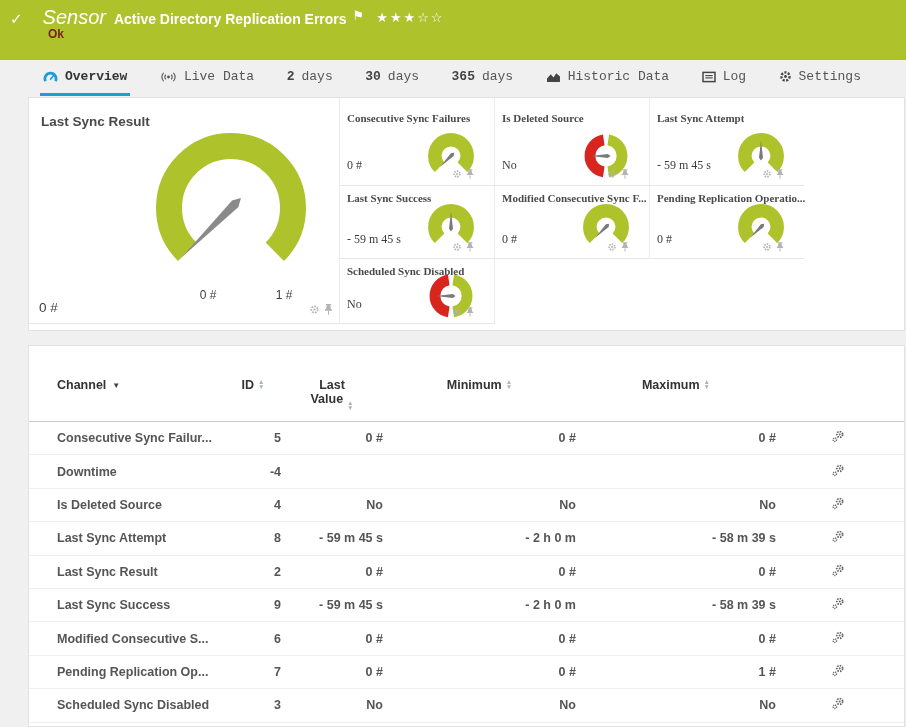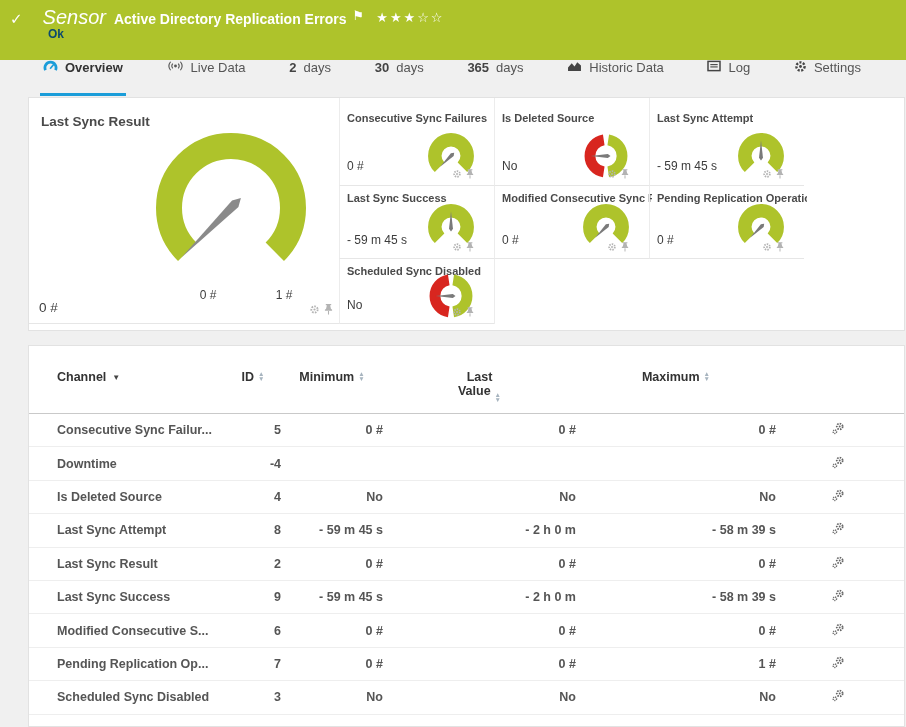--- a/index.html
+++ b/index.html
@@ -10,61 +10,61 @@
     -webkit-font-smoothing:antialiased;
   }
   
   .sensor-header{position:absolute;left:0;top:0;width:100%;height:60px;background:var(--green,#aec32b);}
   .hrow{display:flex;align-items:baseline;padding:6px 0 0 10px;color:#fff;}
   .check{font-size:15px;font-weight:bold;margin-right:20px;}
   .sensor-type{font-style:italic;font-size:20px;margin-right:8px;}
   .sensor-title{font-weight:bold;font-size:14px;}
   .flag{font-size:13px;margin-left:6px;position:relative;top:-4px;}
   .stars{font-size:13px;letter-spacing:2px;margin-left:12px;position:relative;top:-2px;}
-  .sensor-status{position:absolute;left:48px;top:27px;color:#0c4a6e;font-size:12px;font-weight:bold;}
+  .sensor-status{position:absolute;left:48px;top:27px;color:#7f1d1d;font-size:12px;font-weight:bold;}
   
   .tabs{position:absolute;left:0;top:60px;width:100%;height:36px;box-sizing:border-box;
         display:flex;justify-content:space-between;padding:0 42px 0 40px;}
-  .tab{display:flex;align-items:flex-start;gap:7px;font-size:13px;color:#555;cursor:pointer;
-       border-bottom:3px solid transparent;padding:0 3px;}
+  .tab{display:flex;align-items:center;gap:7px;font-size:13px;color:#555;cursor:pointer;
+       border-bottom:3px solid transparent;padding:0 3px;font-family:Liberation Mono, monospace;}
   .tab.active{border-bottom-color:var(--blue,#1b9dd9);color:#333;font-weight:bold;}
   .tab-num{font-weight:bold;color:#444;}
   .tab svg{display:block;}
   
   .gauge-panel{position:absolute;left:28px;top:97px;width:877px;height:234px;background:#fff;
                border:1px solid #e2e2e2;box-sizing:border-box;display:flex;}
   .gauge-main{width:310px;height:226px;position:relative;border-bottom:1px solid #e6e6e6;box-sizing:border-box;flex:none;}
   .gm-title{position:absolute;left:12px;top:16px;font-size:13.5px;font-weight:bold;color:#4a4a4a;}
   .big-gauge{position:absolute;left:112px;top:32px;}
   .gm-scale{position:absolute;top:190px;width:30px;text-align:center;font-size:12px;color:#3c3c3c;}
   .gm-scale.min{left:164px;} .gm-scale.max{left:240px;}
   .gm-value{position:absolute;left:10px;top:202px;font-size:13.5px;color:#3c3c3c;}
   .tile-icons{position:absolute;display:flex;gap:4px;align-items:center;}
   .gauge-main .tile-icons{right:6px;bottom:8px;}
   .gauge-grid{width:465px;flex:none;display:grid;grid-template-columns:155px 155px 155px;grid-template-rows:88px 73px 65px;}
-  .gtile{position:relative;border-left:1px solid #ececec;border-bottom:1px solid #e6e6e6;box-sizing:border-box;}
+  .gtile{position:relative;border-left:1px solid #ececec;border-bottom:1px solid #e6e6e6;box-sizing:border-box;font-family:Liberation Serif, serif;}
   .gtile.empty{border:none;}
   .gtile.empty.first{border-left:1px solid #ececec;}
   .gt-title{position:absolute;left:7px;font-size:11px;font-weight:bold;color:#4a4a4a;white-space:nowrap;max-width:150px;overflow:hidden;}
   .r1 .gt-title{top:14px;} .r2 .gt-title,.r3 .gt-title{top:6px;}
   .gt-gauge{position:absolute;right:16px;}
   .r1 .gt-gauge{top:30px;} .r2 .gt-gauge{top:13px;} .r3 .gt-gauge{top:9px;}
   .gt-value{position:absolute;left:7px;font-size:12px;color:#3c3c3c;}
   .r1 .gt-value{bottom:12px;} .r2 .gt-value,.r3 .gt-value{bottom:11px;}
   .gtile .tile-icons{right:20px;bottom:6px;}
   .arc-green{fill:none;stroke:var(--green,#aec32b);stroke-width:15;}
   .arc-big{fill:none;stroke:var(--green,#aec32b);stroke-width:26;}
   .arc-bool-g{fill:none;stroke:var(--green,#aec32b);stroke-width:12;}
   .arc-bool-r{fill:none;stroke:var(--red,#d8261f);stroke-width:12;}
   .needle{fill:#7a7a7a;} .needle-big{fill:#8a8a8a;}
   
   .table-panel{position:absolute;left:28px;top:345px;width:877px;height:382px;background:#fff;
                border:1px solid #e2e2e2;box-sizing:border-box;}
   .thead,.trow{display:grid;grid-template-columns:168px 56px 102px 193px 200px 130px;padding-left:28px;box-sizing:border-box;font-weight:bold;}
-  .thead{margin-top:18px;height:50px;border-bottom:1px solid #c9c9c9;font-size:12.5px;font-weight:bold;color:#333;align-items:start;padding-top:6px;}
+  .thead{margin-top:26px;height:50px;border-bottom:1px solid #c9c9c9;font-size:12.5px;font-weight:bold;color:#333;align-items:start;padding-top:6px;}
   .th{display:flex;align-items:flex-start;}
   .th.right{justify-content:center;}
   .th-lastvalue .wrap{width:46px;text-align:center;}
   .sort{display:inline-flex;flex-direction:column;margin-left:4px;position:relative;top:2px;}
   .sort i{font-style:normal;font-size:6.5px;line-height:4.5px;color:#a7b4bf;}
   .chan-caret{font-size:8px;color:#444;margin-left:6px;position:relative;top:3px;}
   .trow{height:33.4px;align-items:center;border-bottom:1px solid #eeeeee;font-size:12.5px;color:#555;}
   .cell.num{text-align:right;}
   .cell.gear{padding-left:56px;}
   .gear-btn{display:inline-block;cursor:pointer;line-height:0;}
@@ -337,33 +337,33 @@
       <span>Channel</span>
       <span class="chan-caret">▼</span>
     </div>
     <div class="th right">
       <span>ID</span>
       <span class="sort">
           <i>▲</i>
           <i>▼</i>
         </span>
     </div>
+    <div class="th right th-lastvalue">
+      <span class="wrap"><span>Last Value</span><span class="sort">
+            <i>▲</i>
+            <i>▼</i>
+          </span></span>
+    </div>
     <div class="th right">
       <span>Minimum</span>
       <span class="sort">
           <i>▲</i>
           <i>▼</i>
         </span>
     </div>
-    <div class="th right th-lastvalue">
-      <span class="wrap"><span>Last Value</span><span class="sort">
-            <i>▲</i>
-            <i>▼</i>
-          </span></span>
-    </div>
     <div class="th right">
       <span>Maximum</span>
       <span class="sort">
           <i>▲</i>
           <i>▼</i>
         </span>
     </div>
     <div class="th"></div>
   </div>
 

